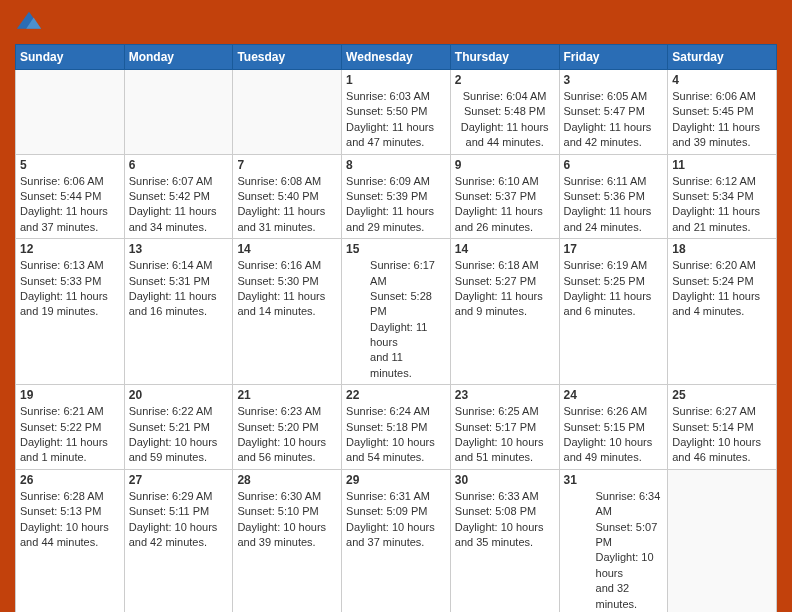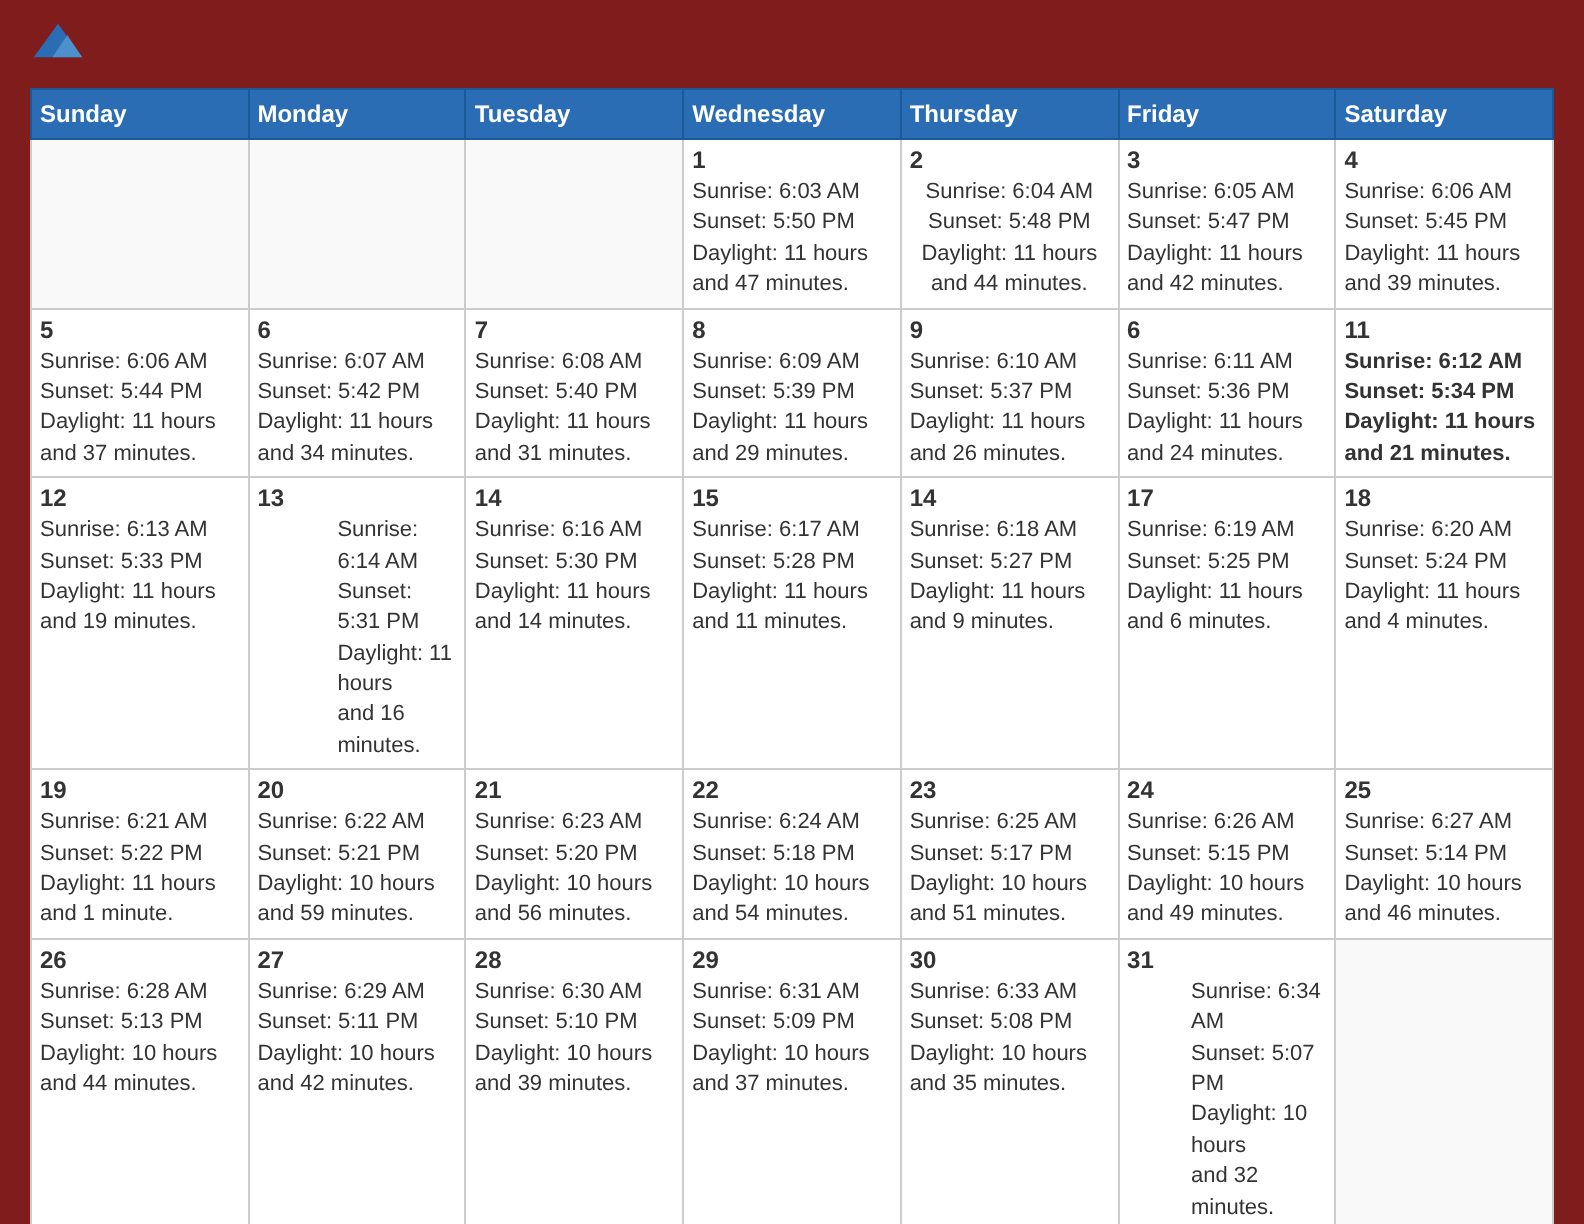--- a/index.html
+++ b/index.html
@@ -7,21 +7,21 @@
       font-family: Arial, sans-serif;
       background: #fff;
       width: 792px;
       height: 612px;
       overflow: hidden;
     }
     .container {
       width: 792px;
       height: 612px;
       padding: 10px 15px 10px 15px;
-      background: #7f1d1d;
+      background: #c2410c;
     }
     .header {
       display: flex;
       justify-content: space-between;
       align-items: flex-start;
       margin-bottom: 6px;
     }
     .logo {
       display: flex;
       align-items: center;
@@ -206,51 +206,51 @@
           </td>
           <td>
             <span class="day-number">6</span>
             <div class="day-info" style="white-space: pre-line;">Sunrise: 6:11 AM
 Sunset: 5:36 PM
 Daylight: 11 hours
 and 24 minutes.</div>
           </td>
           <td>
             <span class="day-number">11</span>
-            <div class="day-info" style="white-space: pre-line; font-weight: bold;">Sunrise: 6:12 AM
+            <div class="day-info" style="white-space: pre-line;">Sunrise: 6:12 AM
 Sunset: 5:34 PM
 Daylight: 11 hours
 and 21 minutes.</div>
           </td>
         </tr>
         <tr class="week-row">
           <td>
             <span class="day-number">12</span>
             <div class="day-info" style="white-space: pre-line;">Sunrise: 6:13 AM
 Sunset: 5:33 PM
 Daylight: 11 hours
 and 19 minutes.</div>
           </td>
           <td>
             <span class="day-number">13</span>
-            <div class="day-info" style="white-space: pre-line; margin-left: 40px;">Sunrise: 6:14 AM
+            <div class="day-info" style="white-space: pre-line;">Sunrise: 6:14 AM
 Sunset: 5:31 PM
 Daylight: 11 hours
 and 16 minutes.</div>
           </td>
           <td>
             <span class="day-number">14</span>
             <div class="day-info" style="white-space: pre-line;">Sunrise: 6:16 AM
 Sunset: 5:30 PM
 Daylight: 11 hours
 and 14 minutes.</div>
           </td>
           <td>
             <span class="day-number">15</span>
-            <div class="day-info" style="white-space: pre-line;">Sunrise: 6:17 AM
+            <div class="day-info" style="white-space: pre-line; margin-left: 24px;">Sunrise: 6:17 AM
 Sunset: 5:28 PM
 Daylight: 11 hours
 and 11 minutes.</div>
           </td>
           <td>
             <span class="day-number">14</span>
             <div class="day-info" style="white-space: pre-line;">Sunrise: 6:18 AM
 Sunset: 5:27 PM
 Daylight: 11 hours
 and 9 minutes.</div>

